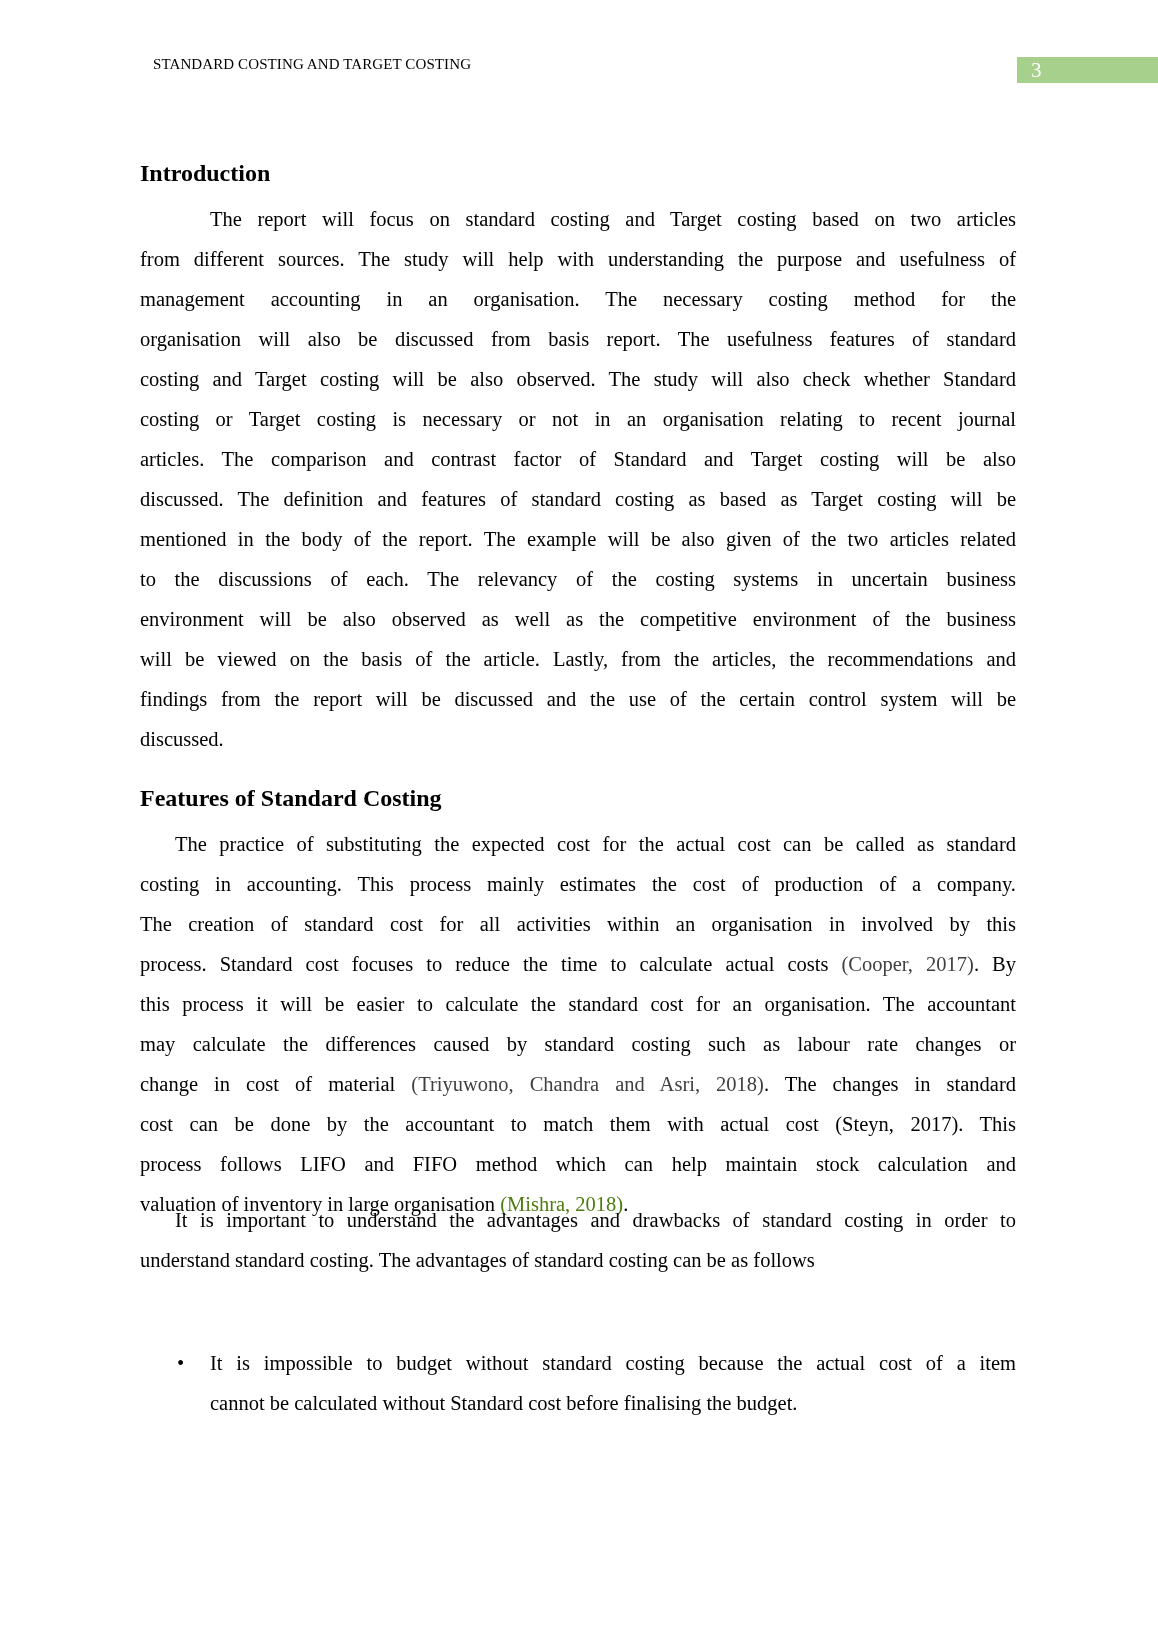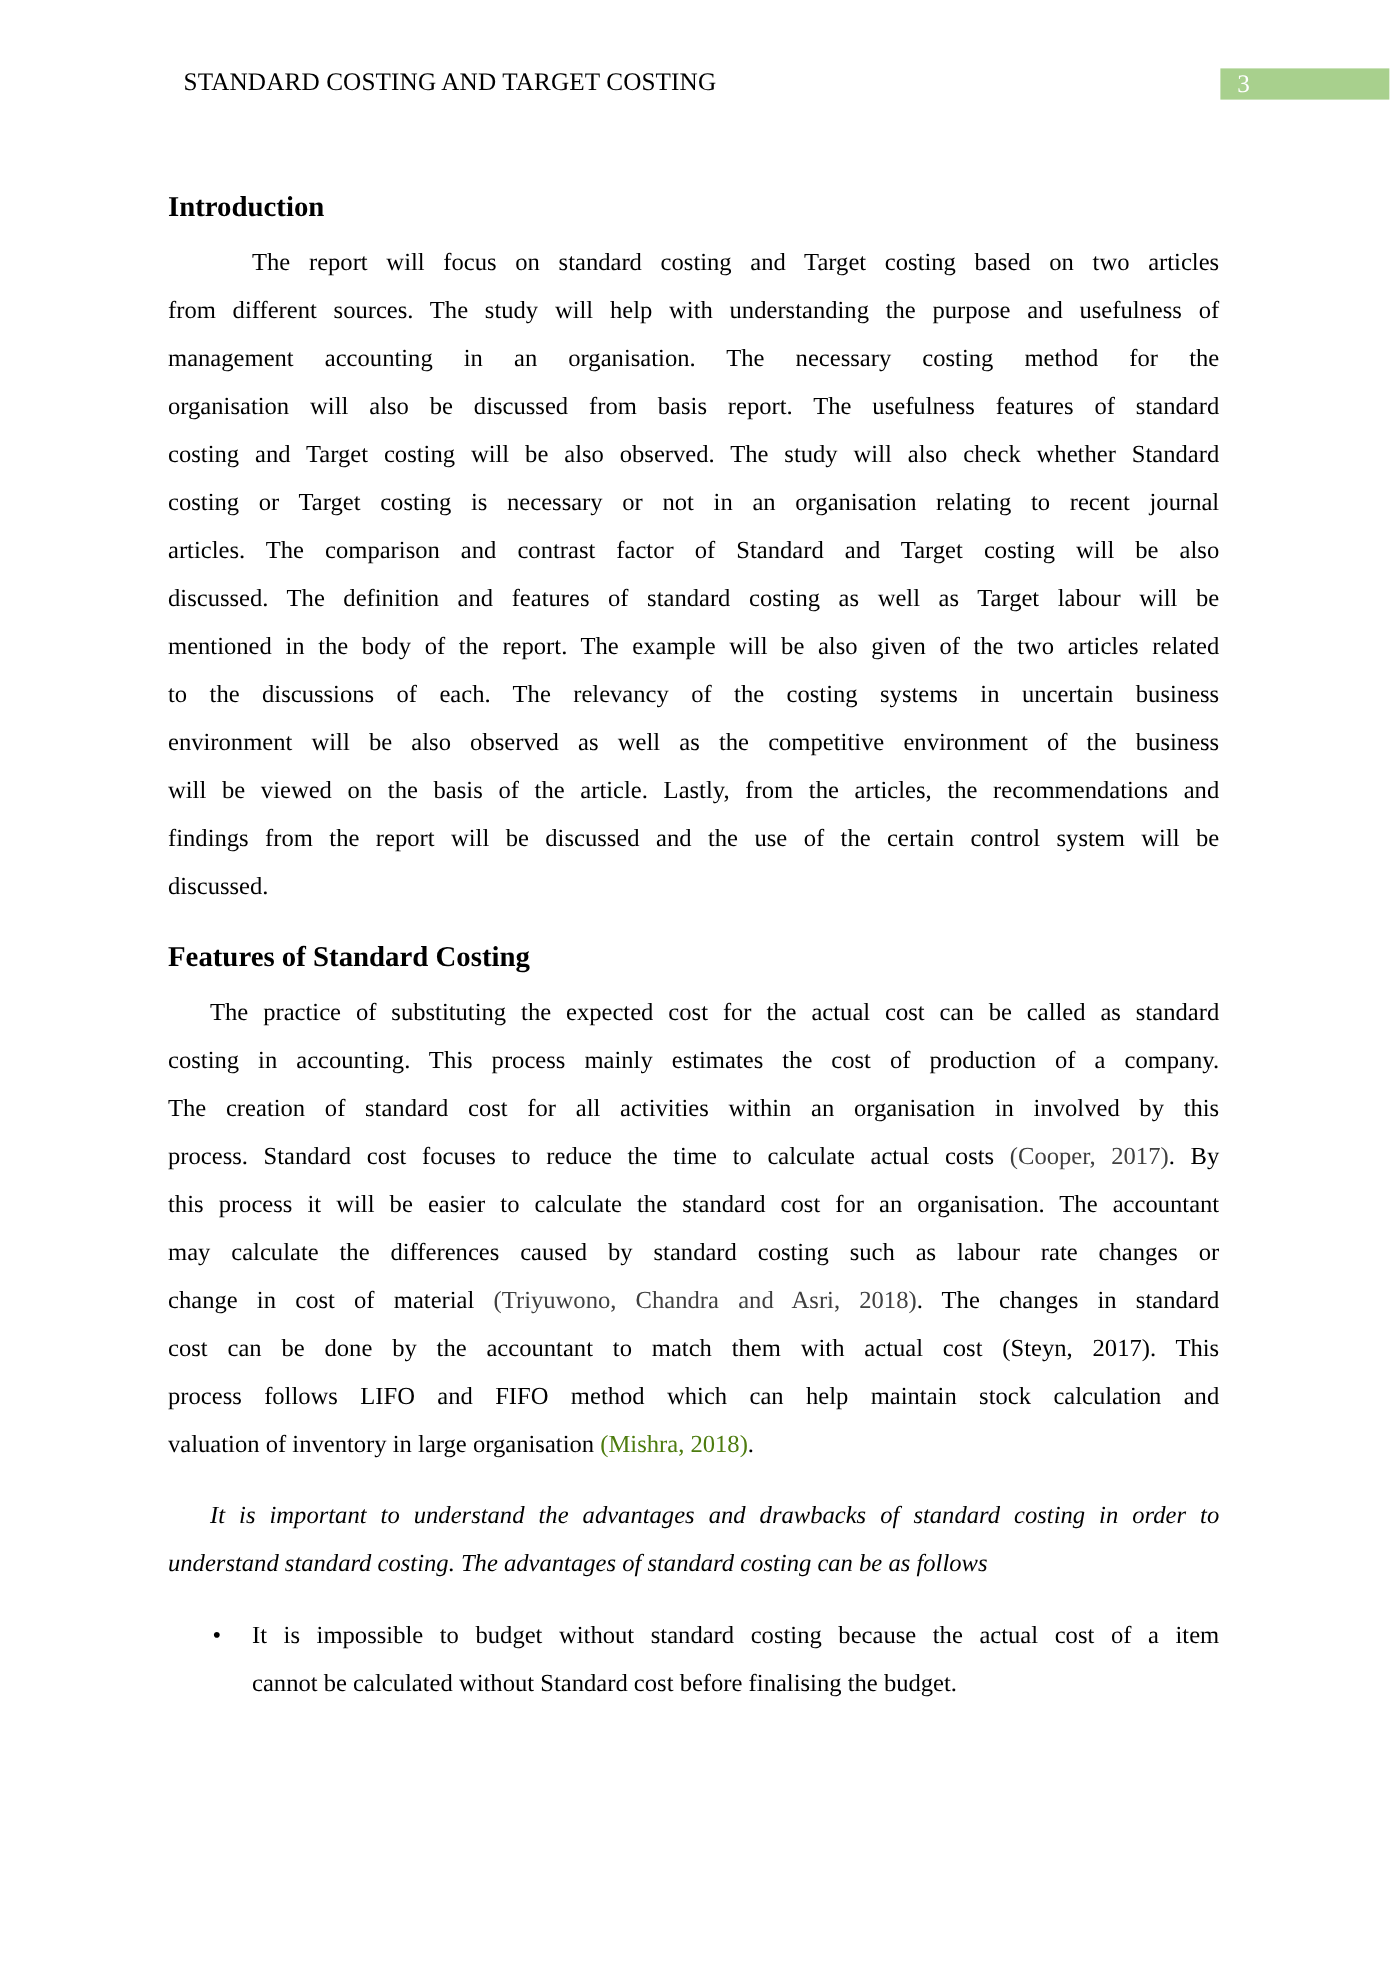--- a/index.html
+++ b/index.html
@@ -1,18 +1,18 @@
 <!DOCTYPE html>
 <html><head>
   <meta charset="utf-8">
   <style>
     html, body { margin: 0; padding: 0; background: #ffffff; }
     body { width: 1158px; height: 1638px; position: relative; overflow: hidden;
            font-family: "Liberation Serif", "DejaVu Serif", serif; color: #000; }
-    .header-title { position: absolute; left: 153px; top: 56px; font-size: 21px;
+    .header-title { position: absolute; left: 153px; top: 56px; font-size: 15px;
                     letter-spacing: 0.1px; white-space: nowrap; }
     .page-num-box { position: absolute; left: 1017px; top: 57px; width: 141px; height: 26px;
                     background: #a8d08d; }
     .page-num { position: absolute; left: 14px; top: 1px; font-size: 21px; color: #ffffff; line-height: 24px; }
     .content { position: absolute; left: 140px; width: 876px; top: 0; }
     .heading { position: absolute; left: 0; font-weight: bold; font-size: 24px; white-space: nowrap; }
     .para { position: absolute; left: 0; width: 876px; font-size: 20.5px; line-height: 40px;
             text-align: justify; }
     .para .line { display: block; text-align: justify; text-align-last: justify; height: 40px; white-space: nowrap; }
     .para .line.last { text-align-last: left; }
@@ -37,21 +37,21 @@
   <div class="heading" style="top:160px;">Introduction</div>
 
   <div class="para" style="top:199px;" id="p-intro">
       <span class="line" style="padding-left: 70px;">The report will focus on standard costing and Target costing based on two articles</span>
       <span class="line">from different sources. The study will help with understanding the purpose and usefulness of</span>
       <span class="line">management accounting in an organisation. The necessary costing method for the</span>
       <span class="line">organisation will also be discussed from basis report. The usefulness features of standard</span>
       <span class="line">costing and Target costing will be also observed. The study will also check whether Standard</span>
       <span class="line">costing or Target costing is necessary or not in an organisation relating to recent journal</span>
       <span class="line">articles. The comparison and contrast factor of Standard and Target costing will be also</span>
-      <span class="line">discussed. The definition and features of standard costing as well as Target labour will be</span>
+      <span class="line">discussed. The definition and features of standard costing as based as Target costing will be</span>
       <span class="line">mentioned in the body of the report. The example will be also given of the two articles related</span>
       <span class="line">to the discussions of each. The relevancy of the costing systems in uncertain business</span>
       <span class="line">environment will be also observed as well as the competitive environment of the business</span>
       <span class="line">will be viewed on the basis of the article. Lastly, from the articles, the recommendations and</span>
       <span class="line">findings from the report will be discussed and the use of the certain control system will be</span>
       <span class="line last">discussed.</span>
     </div>
 
   <div class="heading" style="top:785px;">Features of Standard Costing</div>
 
@@ -61,21 +61,21 @@
       <span class="line">The creation of standard cost for all activities within an organisation in involved by this</span>
       <span class="line">process. Standard cost focuses to reduce the time to calculate actual costs <span class="cite" style="color: rgb(64, 64, 64);">(Cooper, 2017)</span>. By</span>
       <span class="line">this process it will be easier to calculate the standard cost for an organisation. The accountant</span>
       <span class="line">may calculate the differences caused by standard costing such as labour rate changes or</span>
       <span class="line">change in cost of material <span class="cite" style="color: rgb(64, 64, 64);">(Triyuwono, Chandra and Asri, 2018)</span>. The changes in standard</span>
       <span class="line">cost can be done by the accountant to match them with actual cost (Steyn, 2017). This</span>
       <span class="line">process follows LIFO and FIFO method which can help maintain stock calculation and</span>
       <span class="line last">valuation of inventory in large organisation <span class="cite" style="color: #4d7c0f;">(Mishra, 2018)</span>.</span>
     </div>
 
-  <div class="para" style="top:1243px;font-style:italic;" id="p-adv">
+  <div class="para" style="top:1200px;" id="p-adv">
       <span class="line" style="padding-left: 35px;">It is important to understand the advantages and drawbacks of standard costing in order to</span>
       <span class="line last">understand standard costing. The advantages of standard costing can be as follows</span>
     </div>
 
   <div class="bullet-item" style="top:1343px;">
     <span class="bullet-dot">•</span>
     <div class="bullet-text" id="b-1">
         <span class="line">It is impossible to budget without standard costing because the actual cost of a item</span>
         <span class="line last">cannot be calculated without Standard cost before finalising the budget.</span>
       </div>

